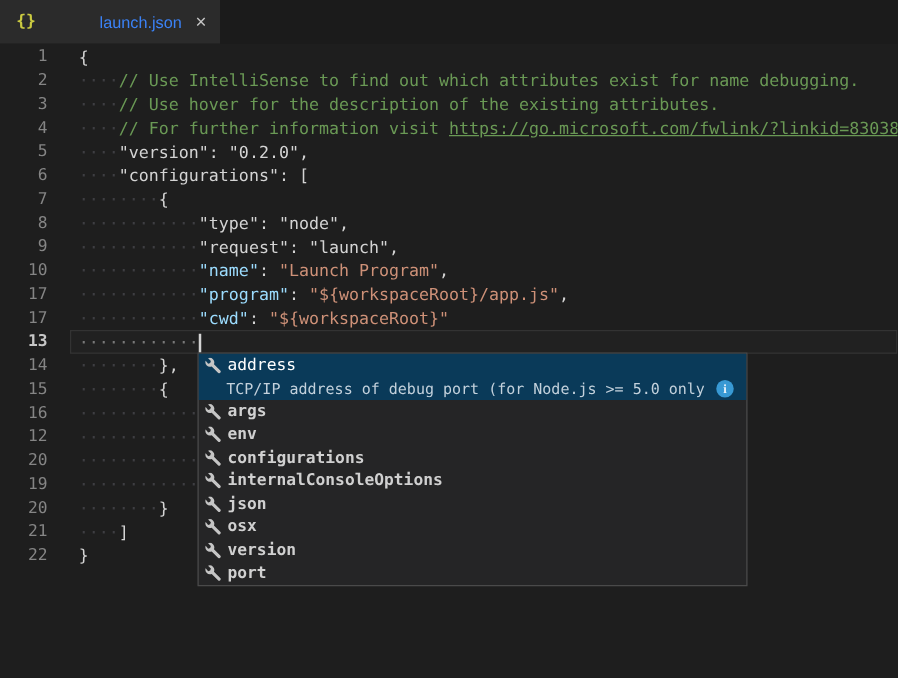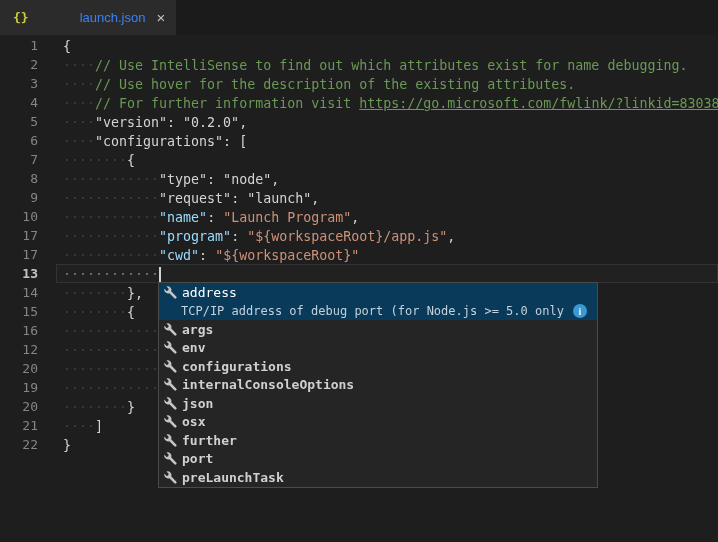--- a/index.html
+++ b/index.html
@@ -240,39 +240,29 @@
             <span class="item-label">osx</span>
           </div>
           <div class="item">
             <span class="wrench">
   <svg width="13" height="13" viewBox="0 0 16 16">
     <g transform="scale(-1,1) translate(-16,0)">
       <path fill="#c5c5c5" d="M15.3 3.0a4.5 4.5 0 0 1-5.9 5.8l-6.2 6.2a1.55 1.55 0 0 1-2.2-2.2l6.2-6.2A4.5 4.5 0 0 1 13.0 0.7L10.2 3.4l0.7 2.0 2.0 0.7 2.4-2.8z"></path>
     </g>
   </svg>
 </span>
-            <span class="item-label">further</span>
+            <span class="item-label">version</span>
           </div>
           <div class="item">
             <span class="wrench">
   <svg width="13" height="13" viewBox="0 0 16 16">
     <g transform="scale(-1,1) translate(-16,0)">
       <path fill="#c5c5c5" d="M15.3 3.0a4.5 4.5 0 0 1-5.9 5.8l-6.2 6.2a1.55 1.55 0 0 1-2.2-2.2l6.2-6.2A4.5 4.5 0 0 1 13.0 0.7L10.2 3.4l0.7 2.0 2.0 0.7 2.4-2.8z"></path>
     </g>
   </svg>
 </span>
             <span class="item-label">port</span>
-          </div>
-          <div class="item">
-            <span class="wrench">
-  <svg width="13" height="13" viewBox="0 0 16 16">
-    <g transform="scale(-1,1) translate(-16,0)">
-      <path fill="#c5c5c5" d="M15.3 3.0a4.5 4.5 0 0 1-5.9 5.8l-6.2 6.2a1.55 1.55 0 0 1-2.2-2.2l6.2-6.2A4.5 4.5 0 0 1 13.0 0.7L10.2 3.4l0.7 2.0 2.0 0.7 2.4-2.8z"></path>
-    </g>
-  </svg>
-</span>
-            <span class="item-label">preLaunchTask</span>
           </div>
         </div>
     </div>
   </div>
 
 </div>
 
 </body></html>

